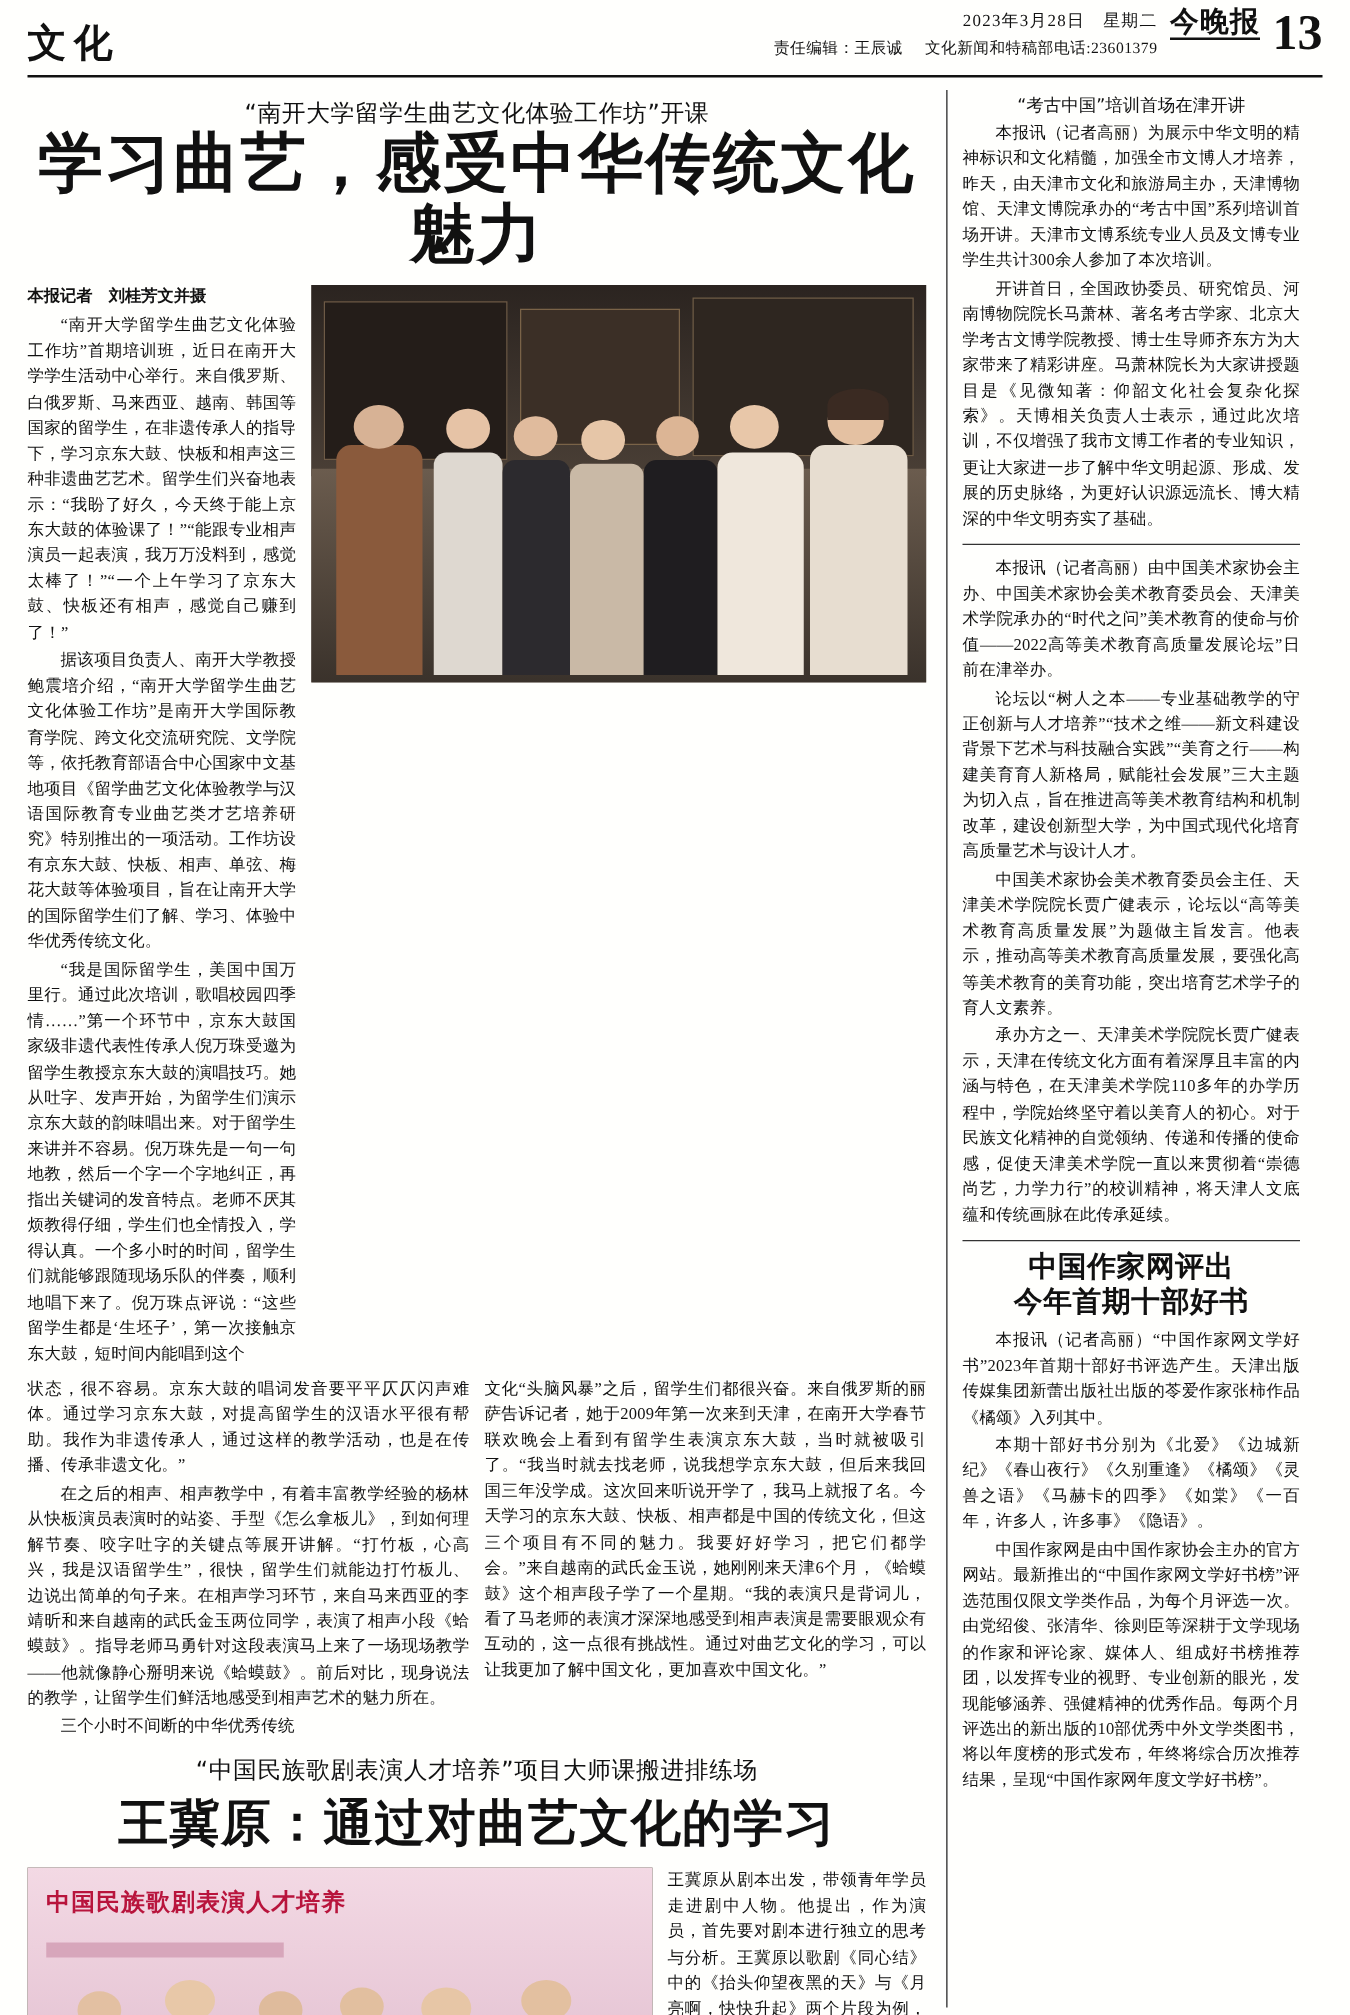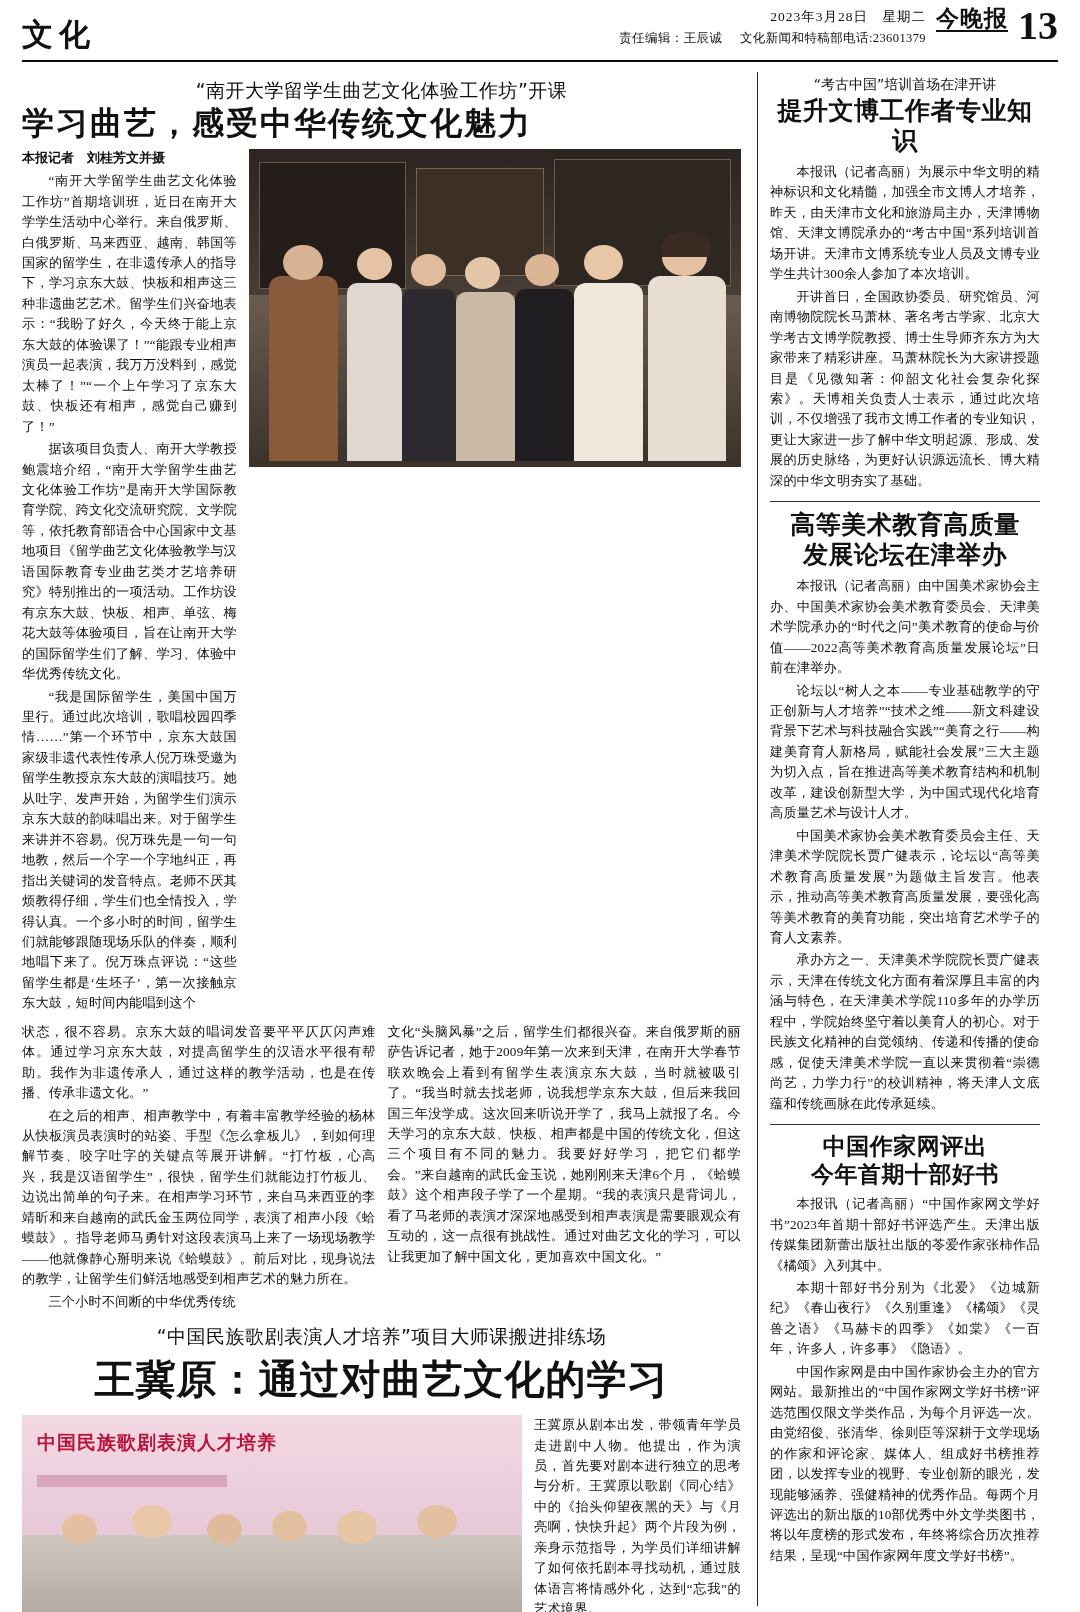--- a/index.html
+++ b/index.html
@@ -57,24 +57,25 @@
 
   
   .kicker {
     text-align:center;
     font-size:19px;
     letter-spacing:0.5px;
     font-family:"DejaVu Sans", sans-serif;
     margin:6px 0 2px 0;
   }
   .headline {
-    font-size:32px;
+    text-align:center;
+    font-size:52px;
     font-weight:bold;
     letter-spacing:2px;
-    font-family:Liberation Sans, sans-serif;
+    font-family:Liberation Mono, monospace;
     margin:2px 0 8px 0;
     line-height:1.1;
   }
   .headline2 {
     text-align:center;
     font-size:40px;
     font-weight:bold;
     letter-spacing:1px;
     font-family:"DejaVu Sans", sans-serif;
     margin:2px 0 8px 0;
@@ -239,30 +240,27 @@
     </div>
 
   </div>
 
   <div class="col-div"></div>
 
   <div class="col-right">
 
     <div>
       <div class="r-kicker">“考古中国”培训首场在津开讲</div>
-      <div class="r-head">提升文博工作者专业知识</div>
       <p class="rbody">本报讯（记者高丽）为展示中华文明的精神标识和文化精髓，加强全市文博人才培养，昨天，由天津市文化和旅游局主办，天津博物馆、天津文博院承办的“考古中国”系列培训首场开讲。天津市文博系统专业人员及文博专业学生共计300余人参加了本次培训。</p>
       <p class="rbody">开讲首日，全国政协委员、研究馆员、河南博物院院长马萧林、著名考古学家、北京大学考古文博学院教授、博士生导师齐东方为大家带来了精彩讲座。马萧林院长为大家讲授题目是《见微知著：仰韶文化社会复杂化探索》。天博相关负责人士表示，通过此次培训，不仅增强了我市文博工作者的专业知识，更让大家进一步了解中华文明起源、形成、发展的历史脉络，为更好认识源远流长、博大精深的中华文明夯实了基础。</p>
     </div>
 
     <div class="hr-thin"></div>
 
     <div>
-      <div class="r-head" style="white-space:pre-line">高等美术教育高质量
-发展论坛在津举办</div>
       <p class="rbody">本报讯（记者高丽）由中国美术家协会主办、中国美术家协会美术教育委员会、天津美术学院承办的“时代之问”美术教育的使命与价值——2022高等美术教育高质量发展论坛”日前在津举办。</p>
       <p class="rbody">论坛以“树人之本——专业基础教学的守正创新与人才培养”“技术之维——新文科建设背景下艺术与科技融合实践”“美育之行——构建美育育人新格局，赋能社会发展”三大主题为切入点，旨在推进高等美术教育结构和机制改革，建设创新型大学，为中国式现代化培育高质量艺术与设计人才。</p>
       <p class="rbody">中国美术家协会美术教育委员会主任、天津美术学院院长贾广健表示，论坛以“高等美术教育高质量发展”为题做主旨发言。他表示，推动高等美术教育高质量发展，要强化高等美术教育的美育功能，突出培育艺术学子的育人文素养。</p>
       <p class="rbody">承办方之一、天津美术学院院长贾广健表示，天津在传统文化方面有着深厚且丰富的内涵与特色，在天津美术学院110多年的办学历程中，学院始终坚守着以美育人的初心。对于民族文化精神的自觉领纳、传递和传播的使命感，促使天津美术学院一直以来贯彻着“崇德尚艺，力学力行”的校训精神，将天津人文底蕴和传统画脉在此传承延续。</p>
     </div>
 
     <div class="hr-thin"></div>
 
     <div>
       <div class="r-head small" style="white-space:pre-line">中国作家网评出

